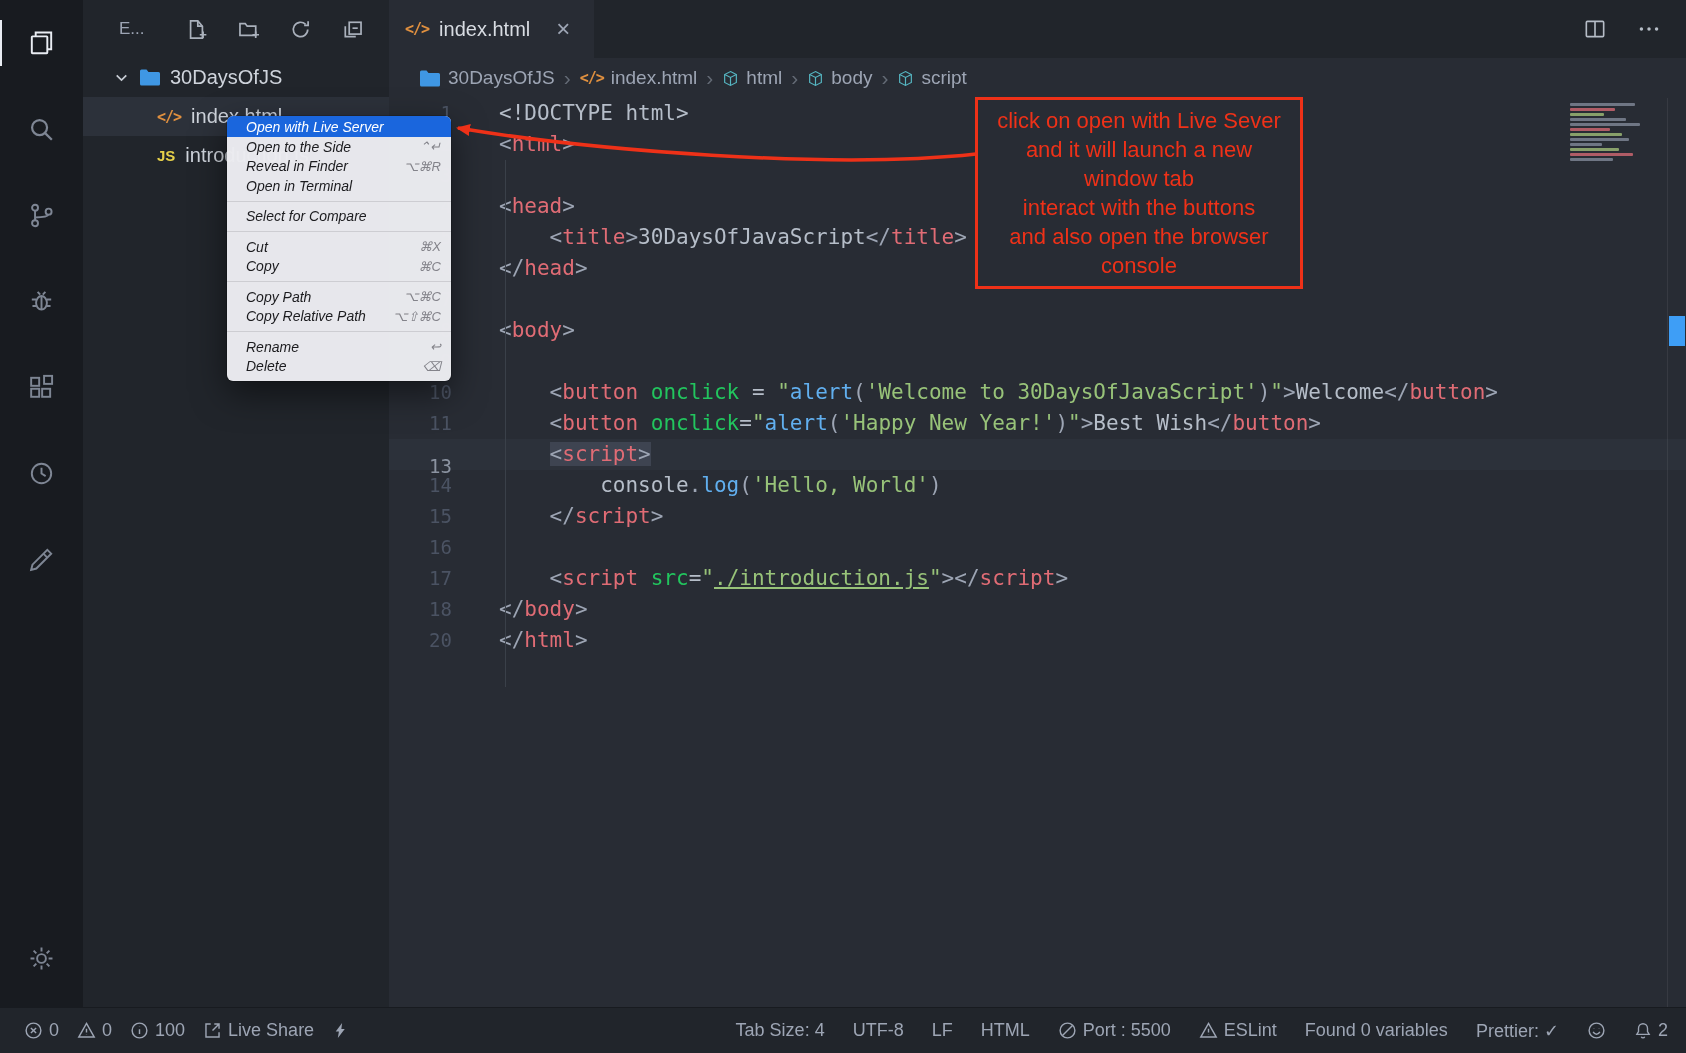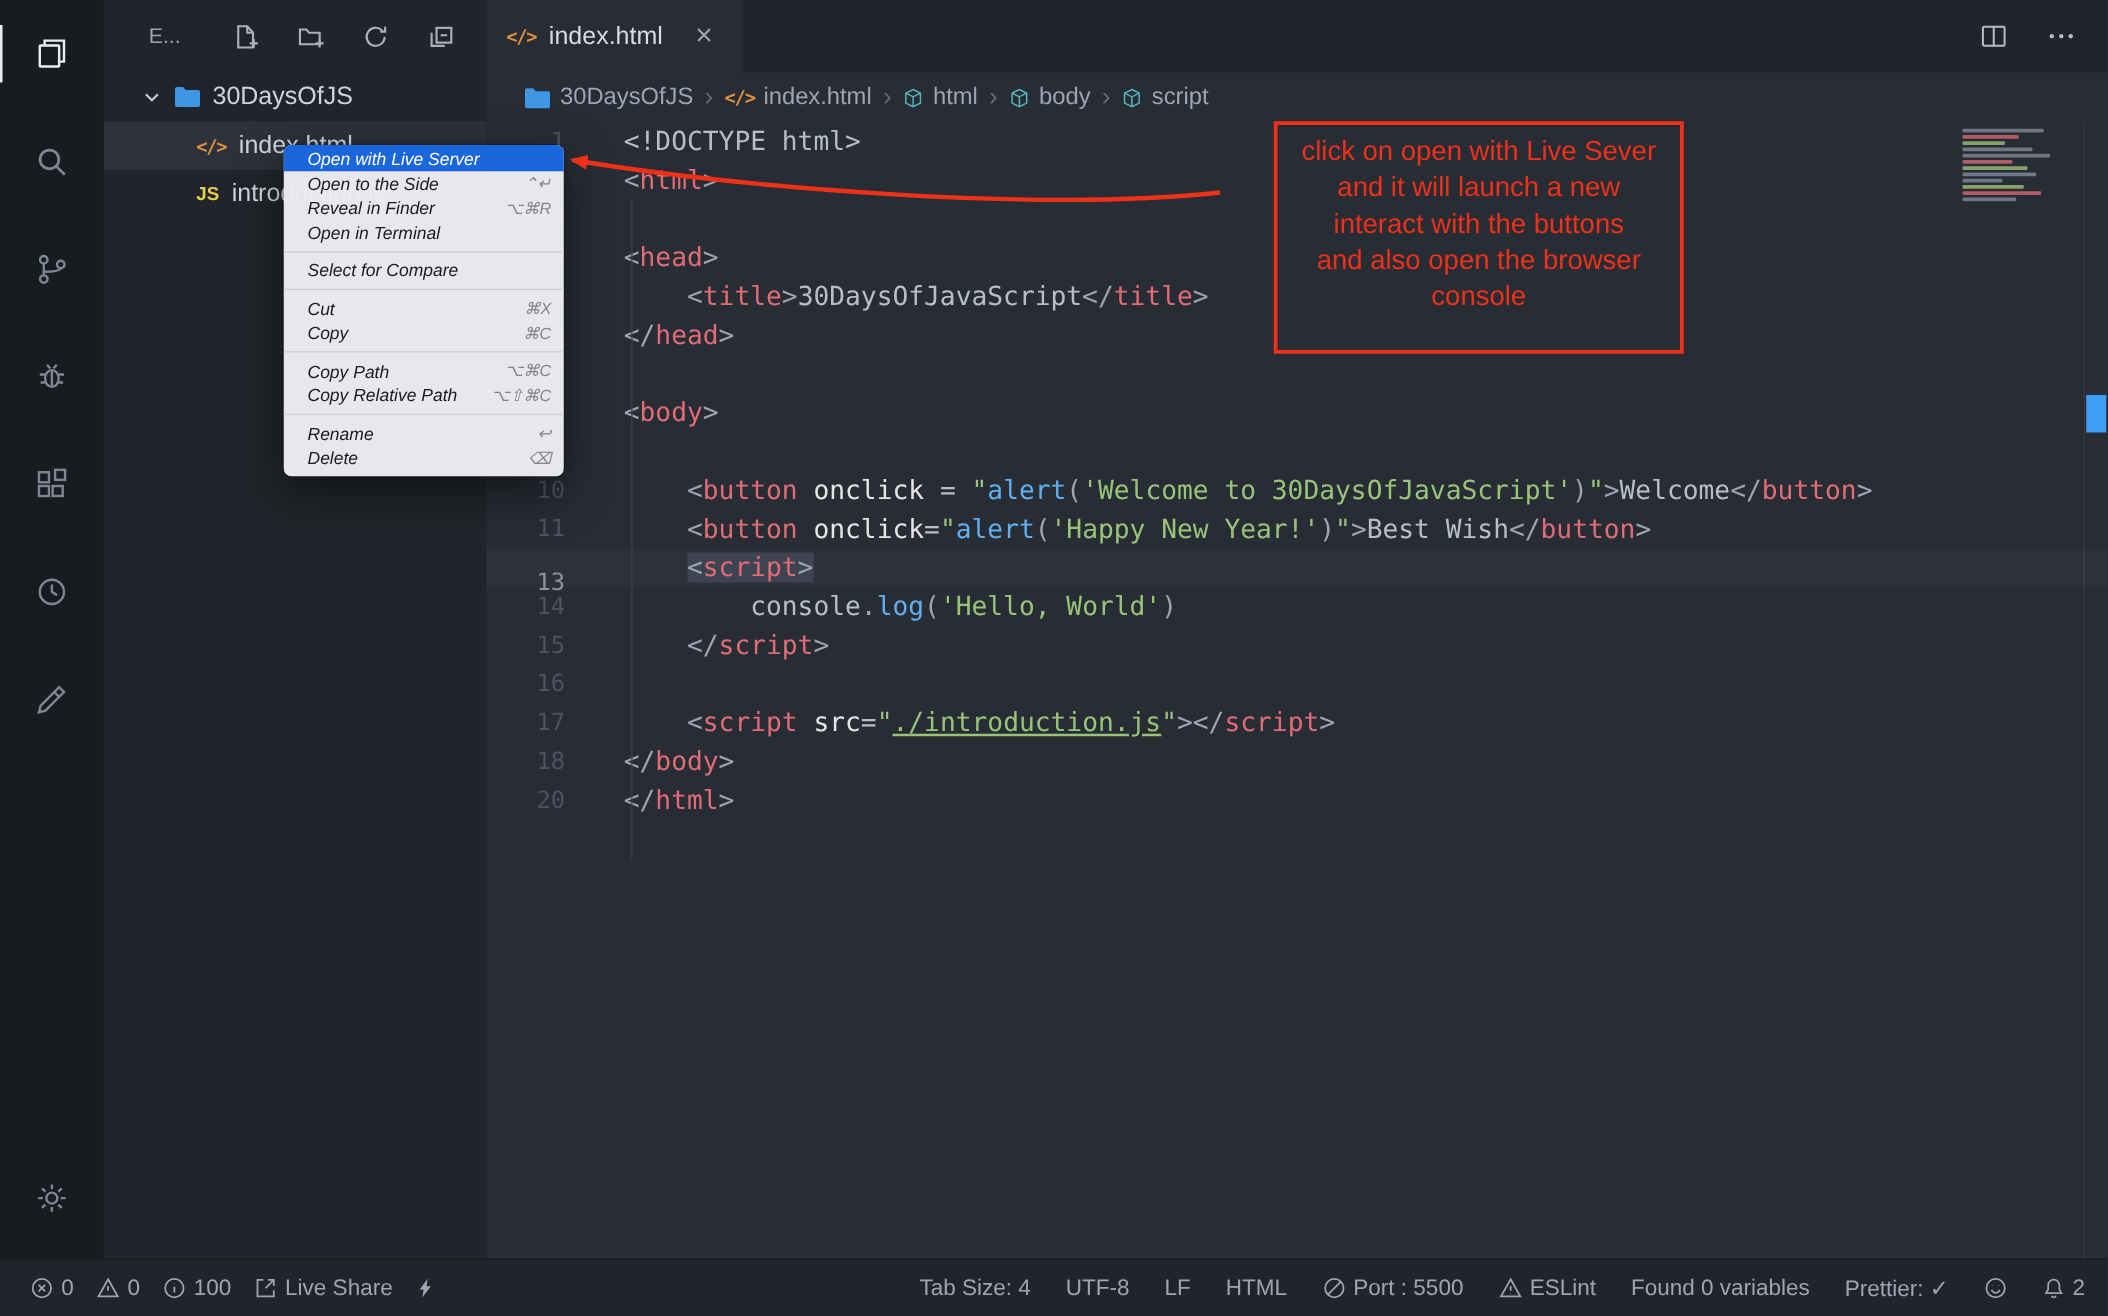--- a/index.html
+++ b/index.html
@@ -48,21 +48,21 @@
   .crumb-sep { color:#646b76; font-size:21px; }
 
   
   .editor { position:absolute; top:98px; left:0; right:0; bottom:0; background:#282c34;
             font-family:"DejaVu Sans Mono", monospace; font-size:21px; }
   .code-line { display:flex; height:31px; line-height:31px; white-space:pre; }
   .code-line.current { background:#2c313a; }
   .code-line.current .gutter { color:#8b93a1;margin-top:12px; }
   .gutter { flex:none; width:63px; text-align:right; color:#4b5363; font-size:19px; cursor:pointer; }
   .code-text { padding-left:47px; }
-  .tk-punc{color:#9da5b4} .tk-tag{color:#e06c75} .tk-attr{color:#e5e5e5}
+  .tk-punc{color:#9da5b4} .tk-tag{color:#e06c75} .tk-attr{color:#22c55e}
   .tk-str{color:#98c379} .tk-fn{color:#61afef} .tk-fg{color:#b6bec9}
   .tk-link{color:#98c379; text-decoration:underline;}
   .tk-hl{background:#3e4451;}
   .indent-guide { position:absolute; left:116px; top:62px; height:527px; width:1px; background:#3a4049; }
   .minimap { position:absolute; top:5px; right:26px; width:90px; }
   .mm-bar { height:3px; margin-bottom:2px; border-radius:1px; }
   .ov-ruler { position:absolute; right:0; top:0; bottom:0; width:19px; border-left:1px solid rgba(255,255,255,0.07); }
   .ov-marker { position:absolute; right:1px; top:218px; width:16px; height:30px; background:#3e9ef6; }
 
   
@@ -79,21 +79,21 @@
          padding-bottom:5px; z-index:60; font-size:14px; color:#1c1c1f;font-style:italic; }
   .ctx-item { height:19.5px; display:flex; align-items:center; justify-content:space-between;
               padding:0 10px 0 19px; cursor:pointer; }
   .ctx-item.hl { background:#1a66dd; color:#fff; border-radius:6px 6px 0 0; height:21px; }
   .ctx-short { color:#83838a; font-size:13px; }
   .ctx-sep { height:1px; background:#cdcdd2; margin:5px 0; }
 
   
   .arrow { position:absolute; left:0; top:0; z-index:70; pointer-events:none; }
   .anno { position:absolute; left:975px; top:97px; width:328px; min-height:186px; border:3px solid;
-          z-index:40; padding:6px 2px; text-align:center; font-size:22px; line-height:29px;margin-left:44px; }
+          z-index:40; padding:6px 2px; text-align:center; font-size:22px; line-height:29px; }
 </style>
 </head>
 <body>
 
 <div class="activitybar">
   <div id="activity-top">
       <div class="ab-item active">
         <span class="icon">
           <svg width="31" height="31" viewBox="0 0 24 24" fill="none" stroke="currentColor" stroke-width="1.5">
             <path d="M7.5 6.5V3.5h12v13h-3.2"></path>
@@ -501,16 +501,17 @@
     <marker id="ah" markerUnits="userSpaceOnUse" markerWidth="18" markerHeight="14" refX="12" refY="6" orient="auto">
       <path id="ah-path" d="M0,0 L14,6 L0,12 Z" fill="#ee3118"></path>
     </marker>
   </defs>
   <path id="arrow-path" d="M976 154 C 830 170, 590 150, 458 128" fill="none" stroke-width="3.5" marker-end="url(#ah)" stroke="#ee3118"></path>
 </svg>
 
 <div class="anno" id="anno" style="border-color: rgb(238, 49, 24); color: rgb(238, 49, 24);">
     <div class="anno-line">click on open with Live Sever</div>
     <div class="anno-line">and it will launch a new</div>
+    <div class="anno-line">window tab</div>
     <div class="anno-line">interact with the buttons</div>
     <div class="anno-line">and also open the browser</div>
     <div class="anno-line">console</div>
   </div>
 
 </body></html>

